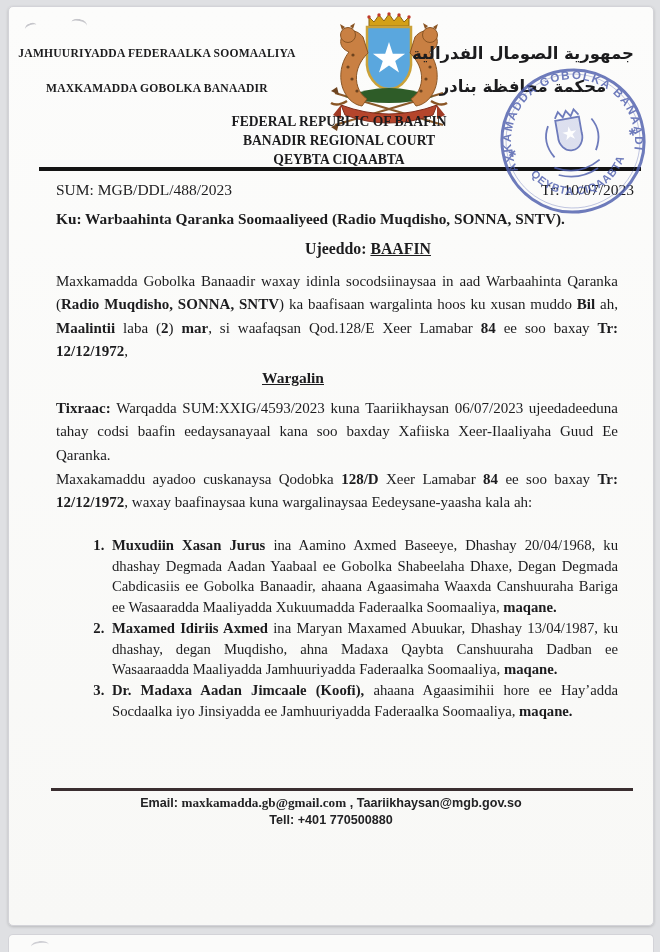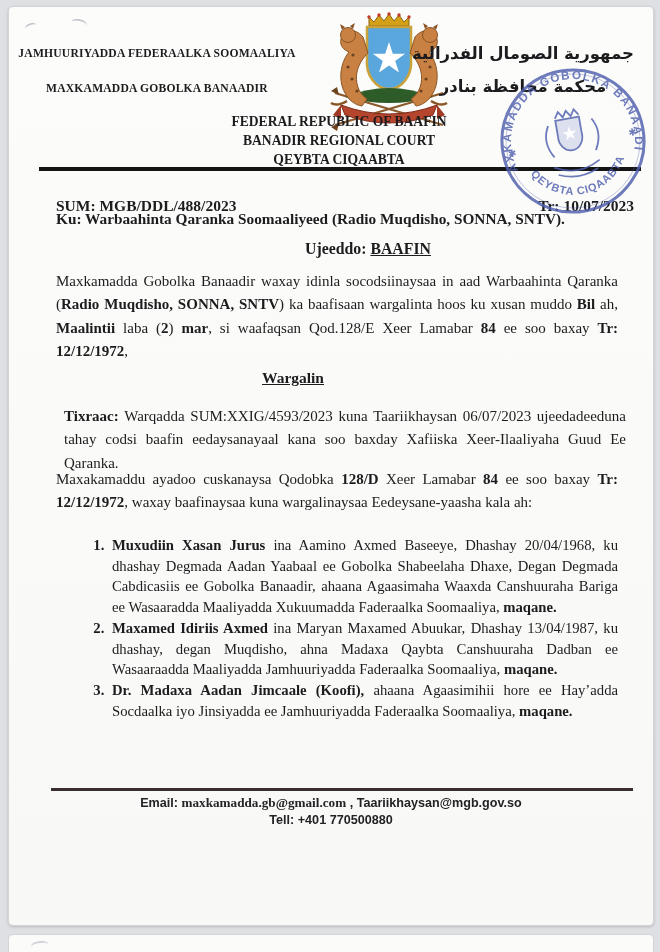--- a/index.html
+++ b/index.html
@@ -15,27 +15,27 @@
   .b{font-weight:700;}
   .u{text-decoration:underline;}
   .just{text-align:justify;}
   .hdr-left{left:4px;top:40px;width:288px;text-align:center;font-weight:700;font-size:11.6px;letter-spacing:.2px;}
   .hdr-left .l2{margin-top:22px;}
   .emblem{left:308px;top:4px;width:144px;height:126px;}
   .hdr-right{left:392px;top:30px;width:244px;text-align:center;font-weight:700;font-size:16.5px;line-height:33px;}
   .hdr-center{left:130px;top:105px;width:400px;text-align:center;font-weight:700;font-size:13.6px;line-height:19px;}
   .divider{left:30px;top:160px;width:602px;height:3.5px;background:#141414;}
   .stamp{left:489px;top:59px;width:150px;height:150px;opacity:.82;transform:rotate(-10deg);}
-  .refrow{left:47px;top:190px;width:578px;display:flex;justify-content:space-between;font-size:15.5px;font-weight:700;}
+  .refrow{left:47px;top:174px;width:578px;display:flex;justify-content:space-between;font-size:15.5px;font-weight:400;}
   .kurow{left:47px;top:203px;width:578px;font-size:15.3px;font-weight:700;}
   .subject{left:0;top:233px;width:644px;text-align:center;font-size:15.8px;margin-left:37px;}
   .body-block{left:47px;width:562px;font-size:15px;line-height:23.3px;}
   .p1{top:263px;}
   .h-wargalin{left:0;top:362px;width:568px;text-align:center;font-size:15.5px;}
-  .p2{top:398px;margin-left:8px;}
+  .p2{top:390px;}
   .p3{top:461px;}
   .blist{top:528px;font-size:14.7px;line-height:20.7px;}
   .blist ol{margin:0;padding-left:52px;}
   .blist li{padding-left:4px;margin:0;}
   .blist li::marker{font-weight:700;}
   .footer-line{left:42px;top:781px;width:582px;height:3px;background:#3a2e30;}
   .footer{left:0;top:788px;width:644px;text-align:center;font-family:"Liberation Sans",sans-serif;
           font-weight:700;font-size:12.6px;line-height:16.8px;color:#232325;}
   .footer .em-serif{font-family:"Liberation Serif",serif;font-size:13.2px;margin-top:16px;}
   .pen-mark{position:absolute;border-top:2px solid #c6c6cb;border-radius:60%;}

